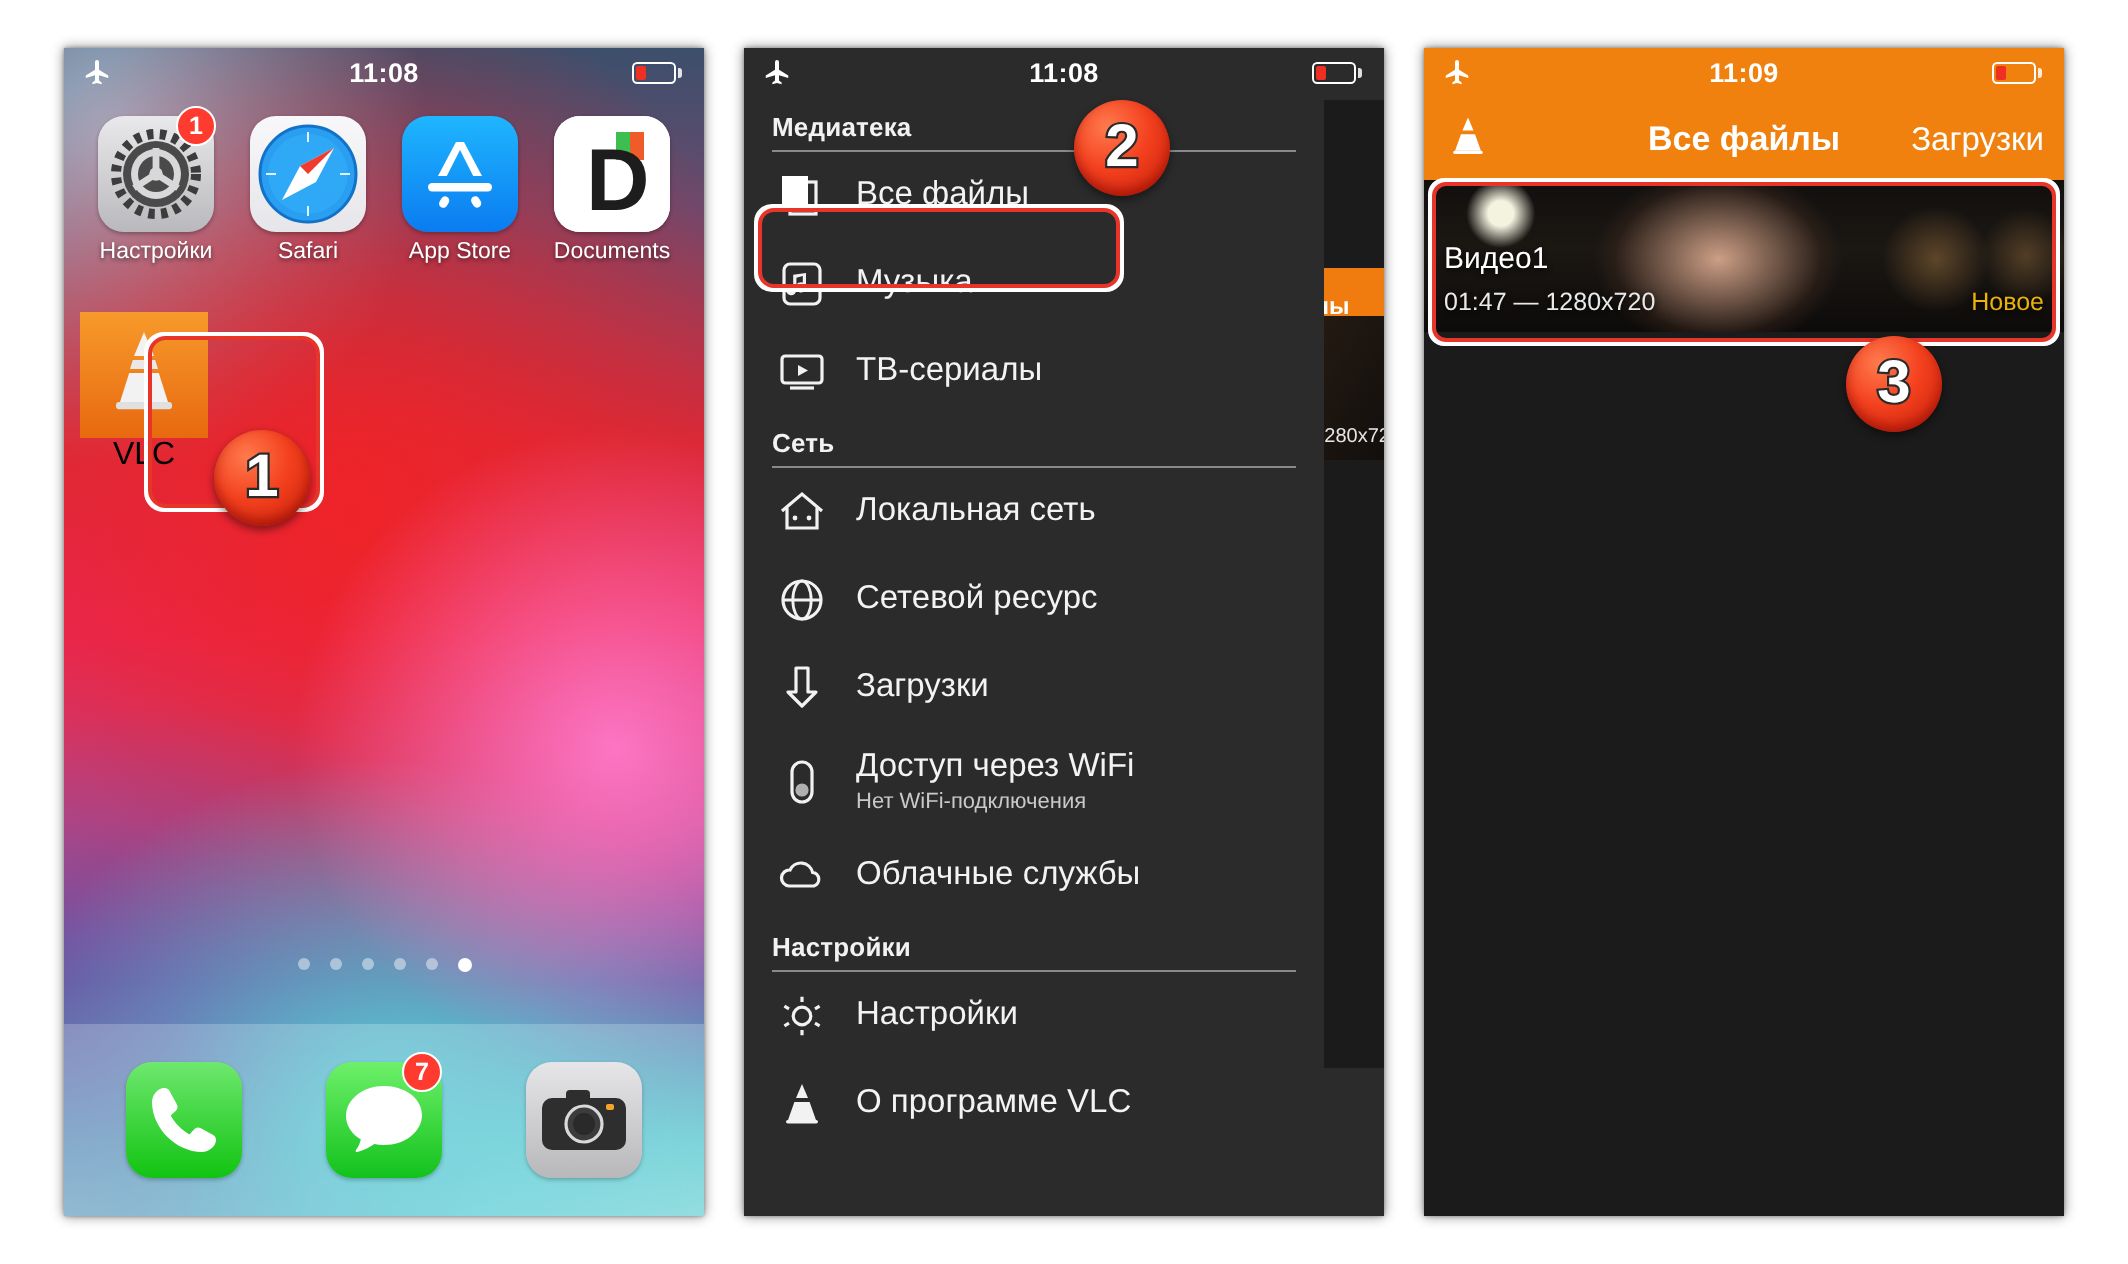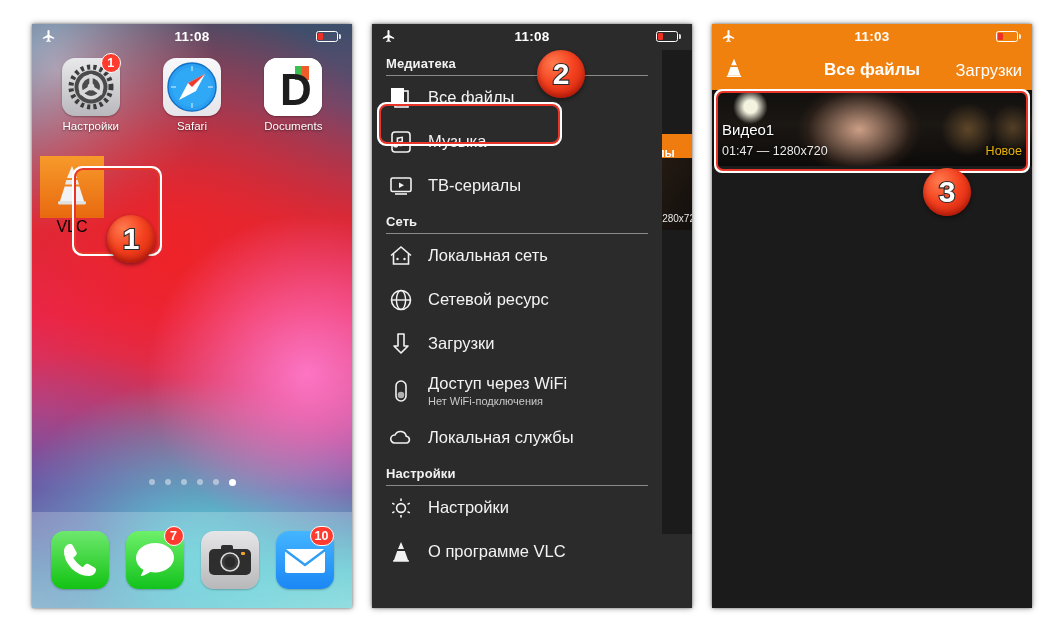--- a/index.html
+++ b/index.html
@@ -295,20 +295,34 @@
               <line x1="8" y1="29" x2="13" y2="29"></line>
                 <line x1="45" y1="29" x2="50" y2="29"></line>
             </g>
             <polygon points="42,16 25,25 16,42 33,33" fill="#fff"></polygon>
             <polygon points="42,16 25,25 29,29" fill="#f03b2e"></polygon>
           </svg>
         </div>
         <div class="lbl">Safari</div>
       </div>
 
+      <div class="app">
+        <div class="tile ic-appstore">
+          <svg width="58" height="58" viewBox="0 0 58 58">
+            <g fill="#fff">
+              <rect x="13" y="33.5" width="32" height="4.2" rx="2.1"></rect>
+              <polygon points="27,13 31,13 40,30 35.6,30"></polygon>
+              <polygon points="31,13 27,13 18,30 22.4,30"></polygon>
+              <rect x="19" y="40" width="4.2" height="6" rx="2.1" transform="rotate(30 21 43)"></rect>
+              <rect x="35" y="40" width="4.2" height="6" rx="2.1" transform="rotate(-30 37 43)"></rect>
+            </g>
+          </svg>
+        </div>
+        <div class="lbl">App Store</div>
+      </div>
 
       <div class="app">
         <div class="tile ic-docs">
           <svg width="58" height="58" viewBox="0 0 58 58">
             <rect x="0" y="0" width="58" height="58" fill="#fff"></rect>
             <polygon points="31,8 45,8 45,22 31,22" fill="#f2c018"></polygon>
             <polygon points="31,8 38,8 38,22 31,22" fill="#3cbf50"></polygon>
             <polygon points="38,8 45,8 45,22 38,22" fill="#f05b2a"></polygon>
             <text x="16" y="47" font-family="Liberation Sans,sans-serif" font-size="44" font-weight="bold" fill="#1d1d1d">D</text>
           </svg>
@@ -360,29 +374,20 @@
         <div class="tile ic-cam">
           <svg width="58" height="58" viewBox="0 0 58 58">
             <rect x="8" y="18" width="42" height="26" rx="5" fill="#2e2e2e"></rect>
             <rect x="20" y="14" width="12" height="6" rx="2" fill="#2e2e2e"></rect>
             <circle cx="29" cy="31" r="9" fill="#3c3c3c" stroke="#d9d9d9" stroke-width="1.6"></circle>
             <circle cx="29" cy="31" r="5.5" fill="#2a2a2a"></circle>
             <rect x="40" y="21" width="4" height="3" rx="1" fill="#f4a42a"></rect>
           </svg>
         </div>
       </div>
-      <div class="dapp">
-        <div class="tile ic-mail">
-          <svg width="58" height="58" viewBox="0 0 58 58">
-            <rect x="9" y="18" width="40" height="24" rx="2.5" fill="#fff"></rect>
-            <polyline points="9,19 29,34 49,19" fill="none" stroke="#2f9ef5" stroke-width="2.4"></polyline>
-          </svg>
-        </div>
-        <div class="badge-count">10</div>
-      </div>
     </div>
   </div>
 
   <div class="phone" id="phone2">
     <div class="vlcmenu">
 
       <div class="peek">
         <div class="peek-bar">
           <svg width="14" height="14" viewBox="0 0 58 58" style="margin-right:4px">
             <polygon points="29,8 22,24 36,24" fill="#fff"></polygon>
@@ -494,21 +499,21 @@
             <span class="mi-sub">Нет WiFi-подключения</span>
           </span>
         </div>
 
         <div class="mi">
           <span class="mi-ic">
             <svg width="26" height="26" viewBox="0 0 26 26">
               <path d="M6.5 18a4 4 0 0 1 .5-8 6 6 0 0 1 11.3 1.2A3.5 3.5 0 0 1 19 18z" fill="none" stroke="#f2f2f2" stroke-width="1.6"></path>
             </svg>
           </span>
-          <span class="mi-tx">Локальная службы</span>
+          <span class="mi-tx">Облачные службы</span>
         </div>
 
         <div class="sect">Настройки</div>
         <div class="sect-rule"></div>
 
         <div class="mi">
           <span class="mi-ic">
             <svg width="26" height="26" viewBox="0 0 26 26">
               <g fill="none" stroke="#f2f2f2" stroke-width="1.6">
                 <circle cx="13" cy="13" r="4.4"></circle>
@@ -537,21 +542,21 @@
 
   <div class="phone" id="phone3">
     <div class="vlcapp">
 
       <div class="statusbar">
         <span class="sb-left">
           <svg class="plane" width="15" height="15" viewBox="0 0 24 24" fill="#fff">
               <path d="M21 15.5 13.6 11V4.8a1.6 1.6 0 0 0-3.2 0V11L3 15.5v2l7.4-2.2v4.3l-2.1 1.5v1.4l3.7-1 3.7 1v-1.4l-2.1-1.5v-4.3L21 17.5z"></path>
             </svg>
         </span>
-        <span class="sb-time">11:03</span>
+        <span class="sb-time">11:09</span>
         <span class="sb-bat">
           <span class="bat-body"></span>
             <span class="bat-fill"></span>
             <span class="bat-tip"></span>
         </span>
       </div>
 
       <div class="navbar">
         <span class="nav-logo">
           <svg width="24" height="24" viewBox="0 0 26 26">

